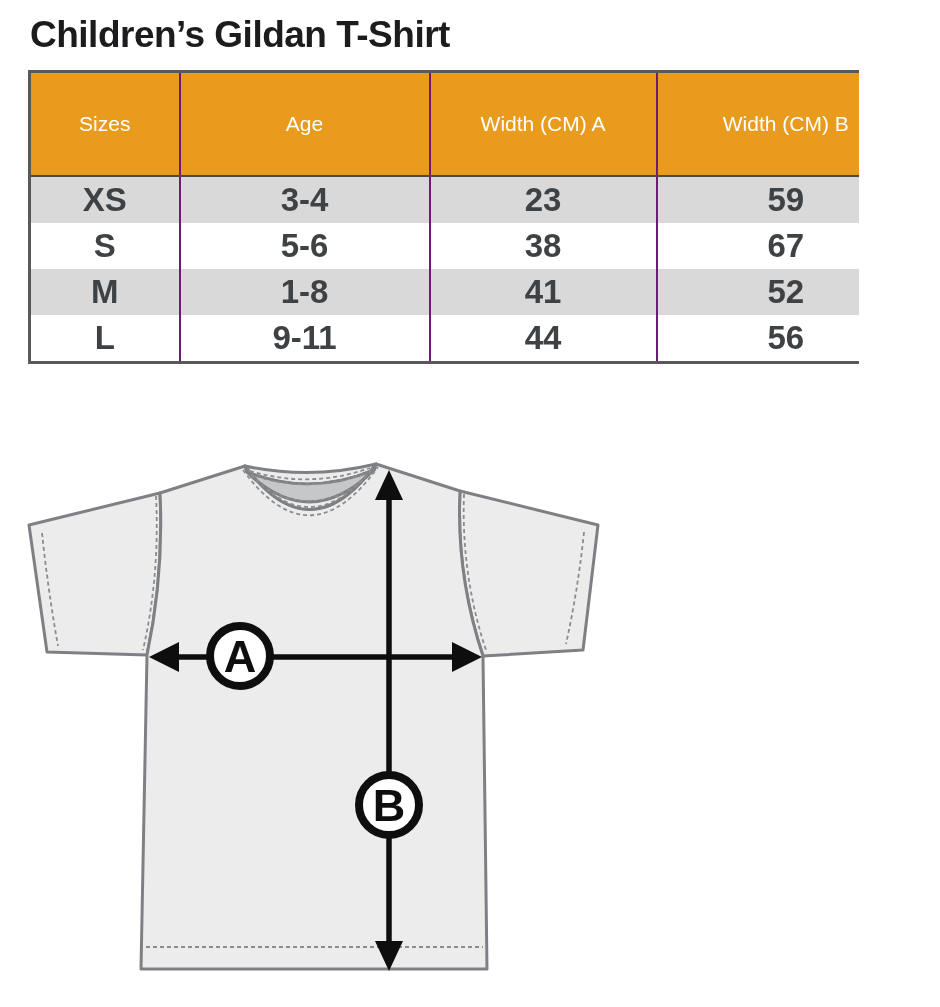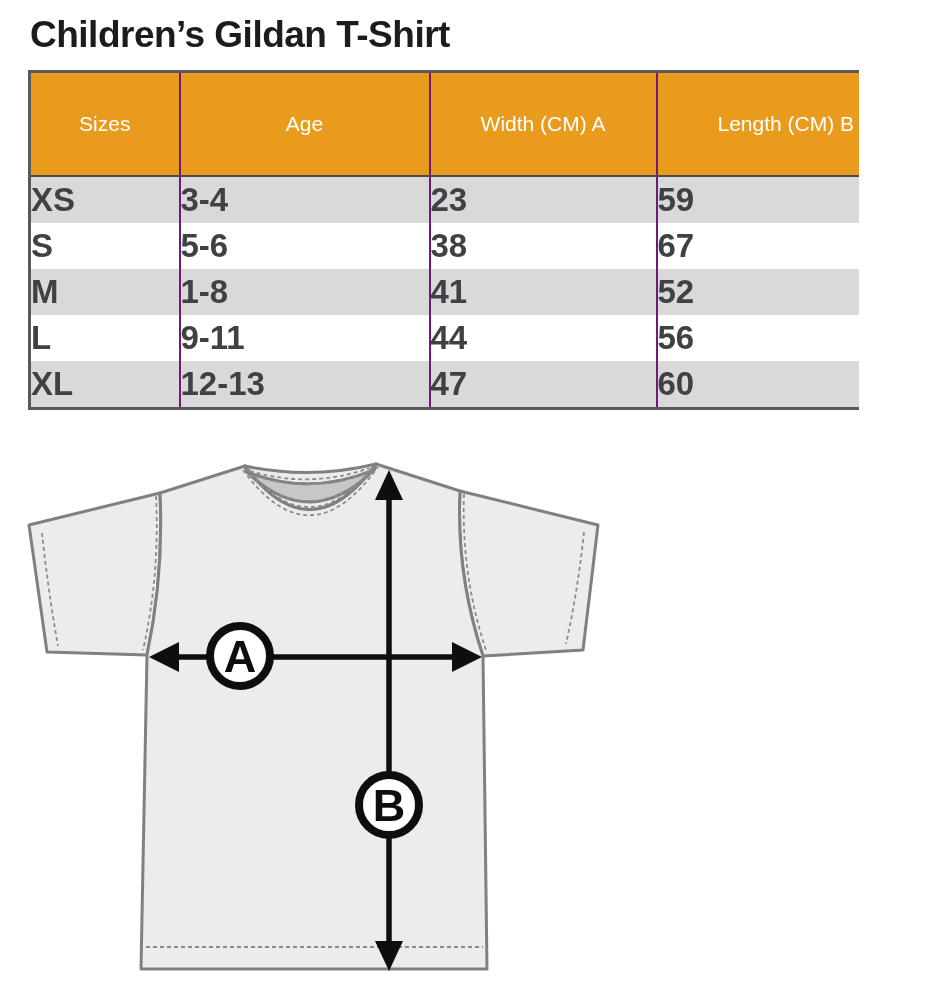--- a/index.html
+++ b/index.html
@@ -16,21 +16,21 @@
     border-collapse:collapse;table-layout:fixed;width:886px;
     border:3px solid #58595B;
   }
   table.size-table th{
     background:#E89B1C;color:#ffffff;font-weight:normal;font-size:21px;
     height:102px;text-align:center;vertical-align:middle;padding:0;
     border-bottom:2px solid #4a4a4c;
   }
   table.size-table td{
     font-size:33px;font-weight:bold;color:#3F4245;
-    height:46px;vertical-align:middle;padding:0;line-height:46px;
+    height:46px;text-align:center;vertical-align:middle;padding:0;line-height:46px;
   }
   table.size-table th + th,
   table.size-table td + td{border-left:2px solid #701a75;}
   tr.row-gray td{background:#D9D9DA;}
   tr.row-white td{background:#FFFFFF;}
   .diagram-wrap{position:absolute;left:0;top:440px;width:940px;height:567px;}
   .shirt-line{fill:#ECECED;stroke:#7E8083;stroke-width:3;stroke-linejoin:round;}
   .collar-dark{fill:#C6C7C9;stroke:#7E8083;stroke-width:2.5;stroke-linejoin:round;}
   .stitch{fill:none;stroke:#8A8C8F;stroke-width:1.8;stroke-dasharray:4 3;}
   .arrow-line{stroke:#0E0E0E;stroke-width:5.5;fill:none;}
@@ -50,21 +50,21 @@
       <col style="width:150px">
         <col style="width:250px">
         <col style="width:227px">
         <col style="width:259px">
     </colgroup>
     <thead>
       <tr>
         <th>Sizes</th>
         <th>Age</th>
         <th>Width (CM) A</th>
-        <th>Length (CM) B</th>
+        <th>Width (CM) B</th>
       </tr>
     </thead>
     <tbody>
       <tr class="row-gray">
         <td>XS</td>
         <td>3-4</td>
         <td>23</td>
         <td>59</td>
       </tr>
       <tr class="row-white">
@@ -77,26 +77,20 @@
         <td>M</td>
         <td>1-8</td>
         <td>41</td>
         <td>52</td>
       </tr>
       <tr class="row-white">
         <td>L</td>
         <td>9-11</td>
         <td>44</td>
         <td>56</td>
-      </tr>
-      <tr class="row-gray">
-        <td>XL</td>
-        <td>12-13</td>
-        <td>47</td>
-        <td>60</td>
       </tr>
     </tbody>
   </table>
 
   <div class="diagram-wrap">
     <svg width="940" height="567" viewBox="0 440 940 567" xmlns="http://www.w3.org/2000/svg">
 
       <path class="shirt-line" d="M160,493 L29,525 L47,652 L147,655 Q164,575 160,493 Z"></path>
       <path class="shirt-line" d="M460,491 L598,525 L583,650 L483,656 Q456,575 460,491 Z"></path>
 

